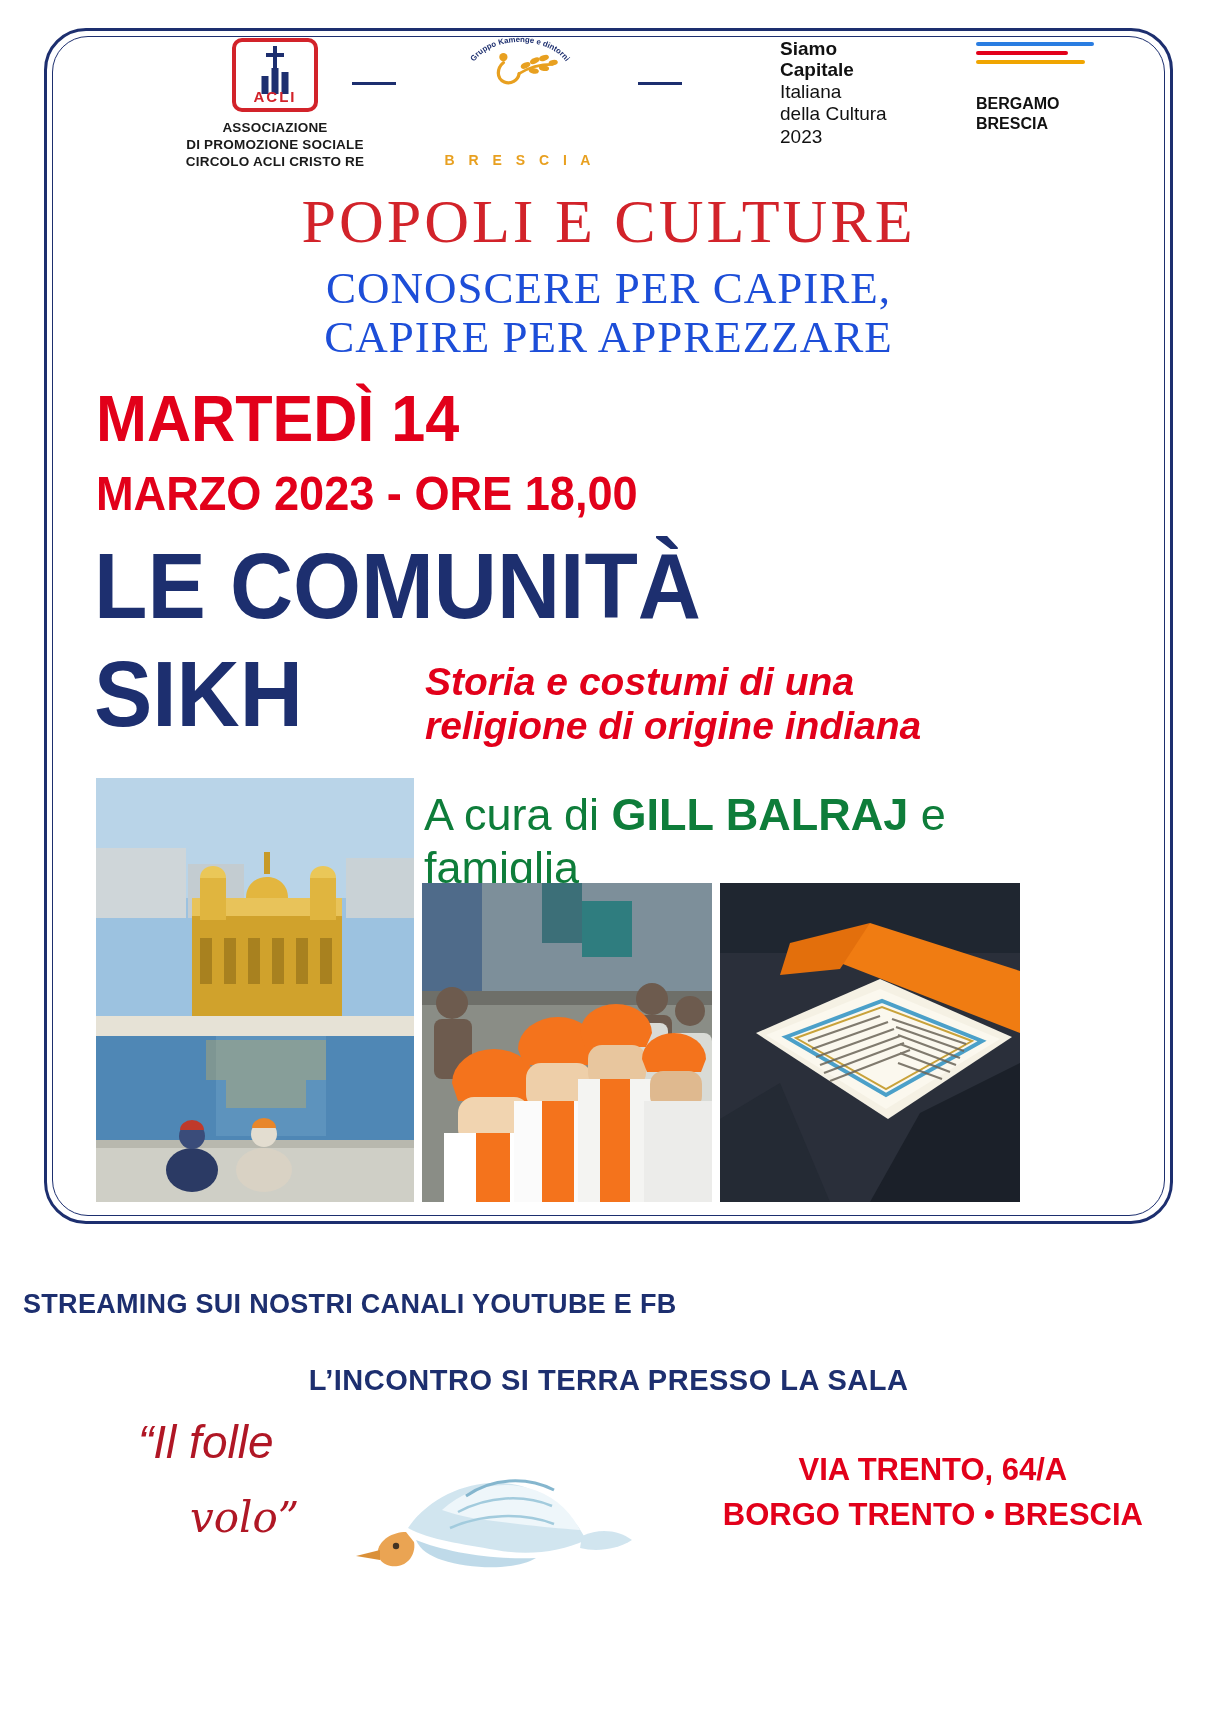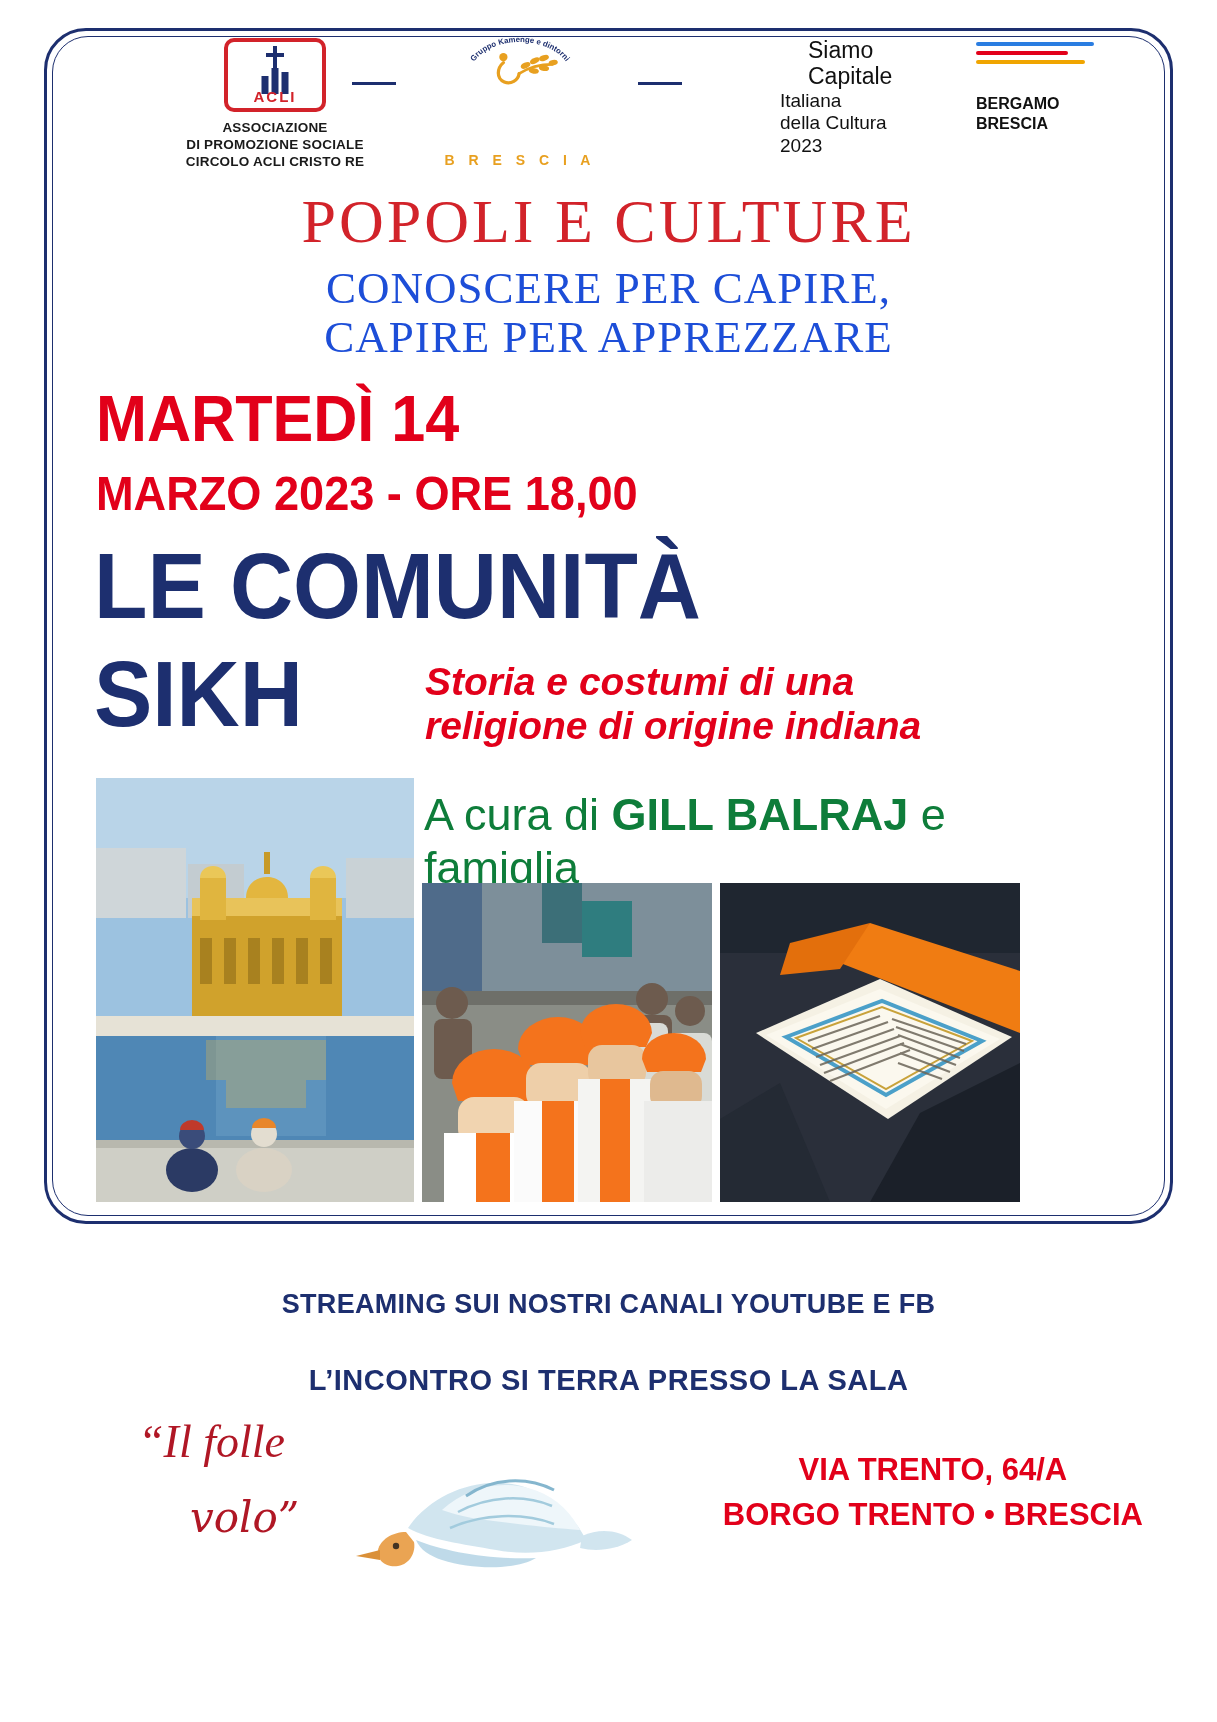--- a/index.html
+++ b/index.html
@@ -50,21 +50,21 @@
     height: 150px;
   }
   .acli-logo {
     position: absolute;
     left: 80px;
     top: 0px;
     width: 230px;
     text-align: center;
   }
   .acli-mark {
-    width: 102px;
+    width: 86px;
     height: 74px;
     margin: 0 auto;
     border: 4px solid #d2232a;
     border-radius: 10px;
     position: relative;
     box-sizing: border-box;
     background: #fff;
     padding-left: 40px;
   }
   .acli-mark .cross {
@@ -151,25 +151,24 @@
     letter-spacing: 5px;
     color: #e8a020;
   }
   .capitale {
     position: absolute;
     left: 700px;
     top: 0px;
     width: 300px;
   }
   .capitale .big {
-    font-size: 23px;
-    font-weight: normal;
+    font-size: 19px;
+    font-weight: bold;
     color: #111;
     line-height: 1.12;
-    margin-left: 28px;
   }
   .capitale .small {
     font-size: 19px;
     color: #111;
     line-height: 1.2;
   }
   .capitale-flag {
     position: absolute;
     left: 196px;
     top: 4px;
@@ -327,25 +326,25 @@
     text-align: center;
     font-size: 22px;
     font-weight: bold;
     color: #e2001a;
   }
   .info-line .em { font-style: italic; font-weight: bold; }
   .streaming {
     position: absolute;
     left: 0; right: 0;
     top: 1289px;
-    text-align: center;
     font-size: 27px;
     font-weight: bold;
     color: #1d2f6f;
     letter-spacing: 0.3px;
+    padding-left: 23px;
   }
   .venue-line {
     position: absolute;
     left: 0; right: 0;
     top: 1364px;
     text-align: center;
     font-size: 29px;
     font-weight: bold;
     color: #1d2f6f;
     letter-spacing: 0.5px;
@@ -365,21 +364,21 @@
     left: 130px;
     top: 1405px;
     width: 260px;
     height: 200px;
     color: #b01725;
   }
   .folle-logo .w1 {
     position: absolute;
     left: 8px;
     top: 10px;
-    font-family: Liberation Serif, serif;
+    font-family: Liberation Sans, sans-serif;
     font-style: italic;
     font-size: 46px;
     color: #b01725;
   }
   .folle-logo .w2 {
     position: absolute;
     left: 60px;
     top: 88px;
     font-family: "DejaVu Serif", serif;
     font-style: italic;

